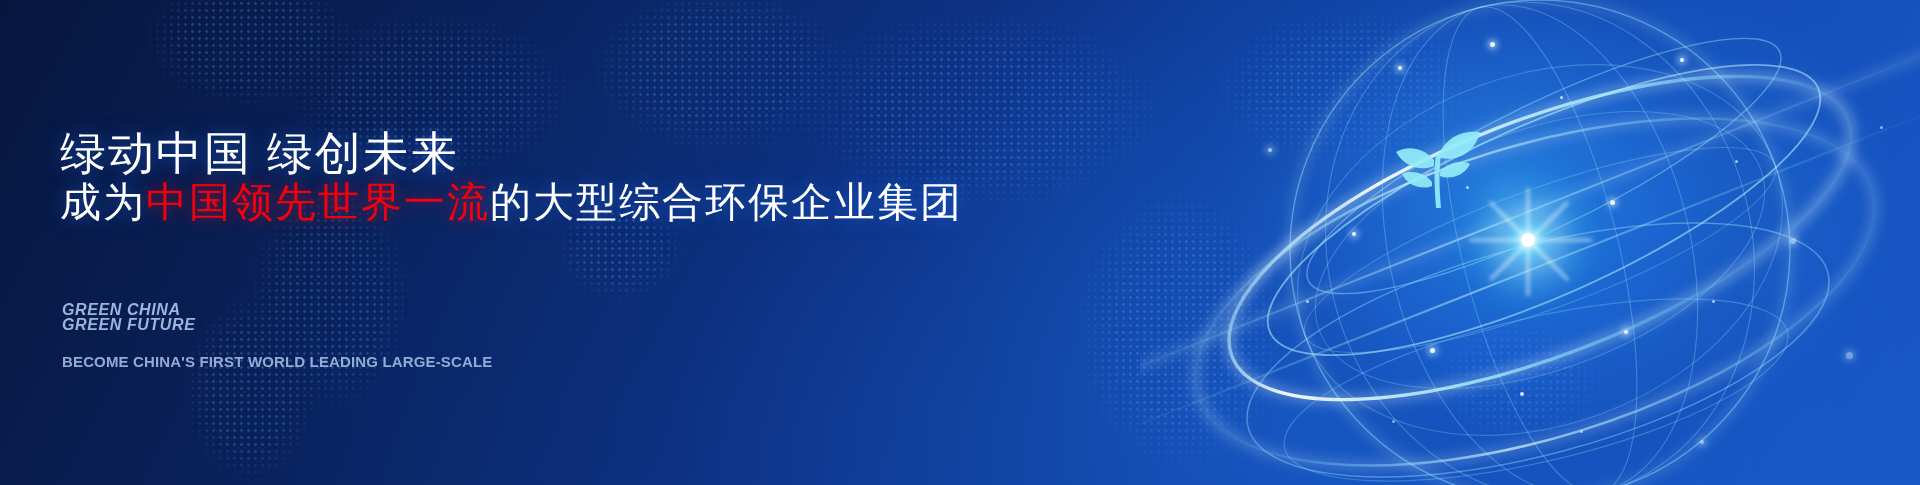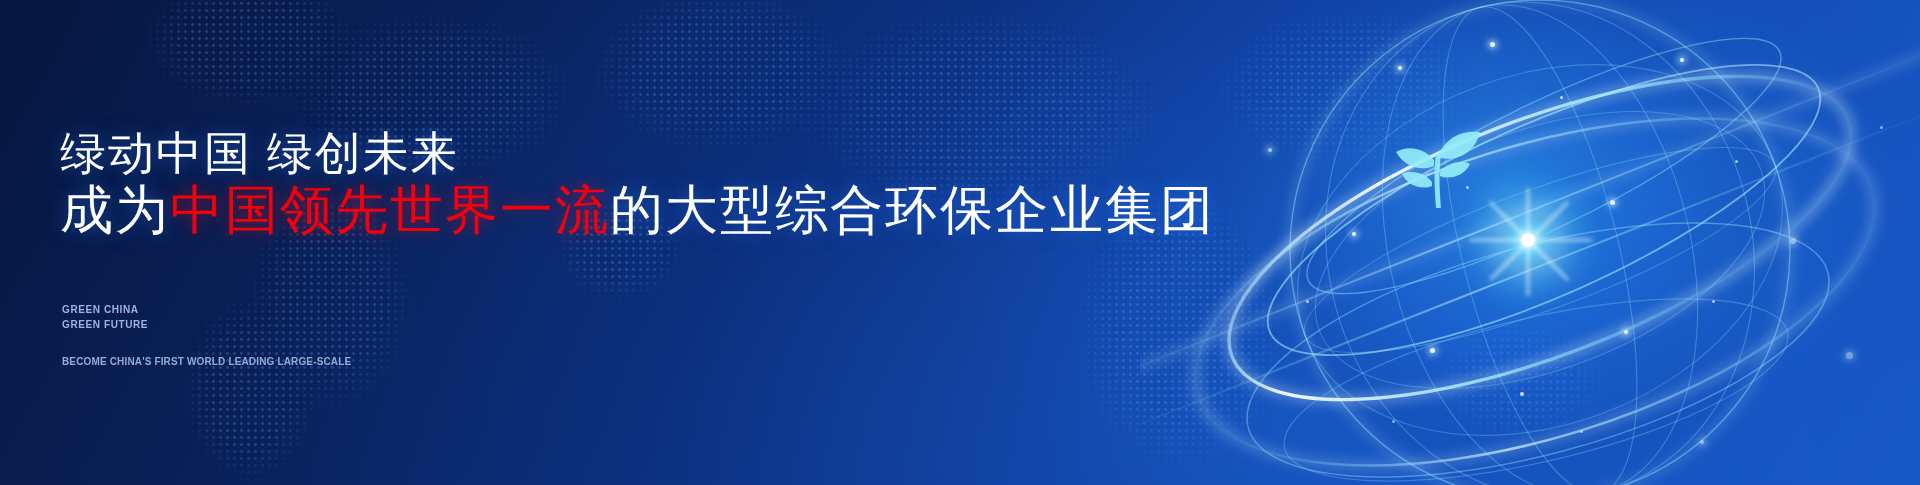--- a/index.html
+++ b/index.html
@@ -61,34 +61,34 @@
   .copy{ position:absolute; left:60px; top:0; width:1060px; height:485px;margin-top:44px; }
 
   .headline-1{
     position:absolute; left:0; top:79px;
     font-size:46px; font-weight:400; letter-spacing:2px;
     color:#ffffff; white-space:nowrap;
     text-shadow:0 0 18px rgba(40,120,255,.55);
   }
   .headline-2{
     position:absolute; left:0; top:131px;
-    font-size:53px; font-weight:400; letter-spacing:2px;
+    font-size:41px; font-weight:400; letter-spacing:2px;
     color:#ffffff; white-space:nowrap;
     text-shadow:0 0 18px rgba(40,120,255,.55);
   }
   .headline-2 .hl{ color:#f4000c; text-shadow:0 0 16px rgba(255,20,30,.45); }
 
   .sub-en{
     position:absolute; left:2px; top:258px;
-    font-size:10px; font-weight:700; letter-spacing:.6px;
-    line-height:15px; color:#9db4dd;
+    font-size:16px; font-weight:700; letter-spacing:.6px;
+    line-height:15px; color:#9db4dd;font-style:italic;
   }
   .tagline-en{
     position:absolute; left:2px; top:310px;
-    font-size:10px; font-weight:700; letter-spacing:.15px;
+    font-size:15px; font-weight:700; letter-spacing:.15px;
     line-height:15px; color:#94abd6;
   }
 
   
   .particles{ position:absolute; inset:0; pointer-events:none; }
   .p{ position:absolute; border-radius:50%; background:#eaf6ff; }
   .glow{ box-shadow:0 0 7px 2px rgba(190,230,255,.85); }
 </style>
 </head>
 <body>

